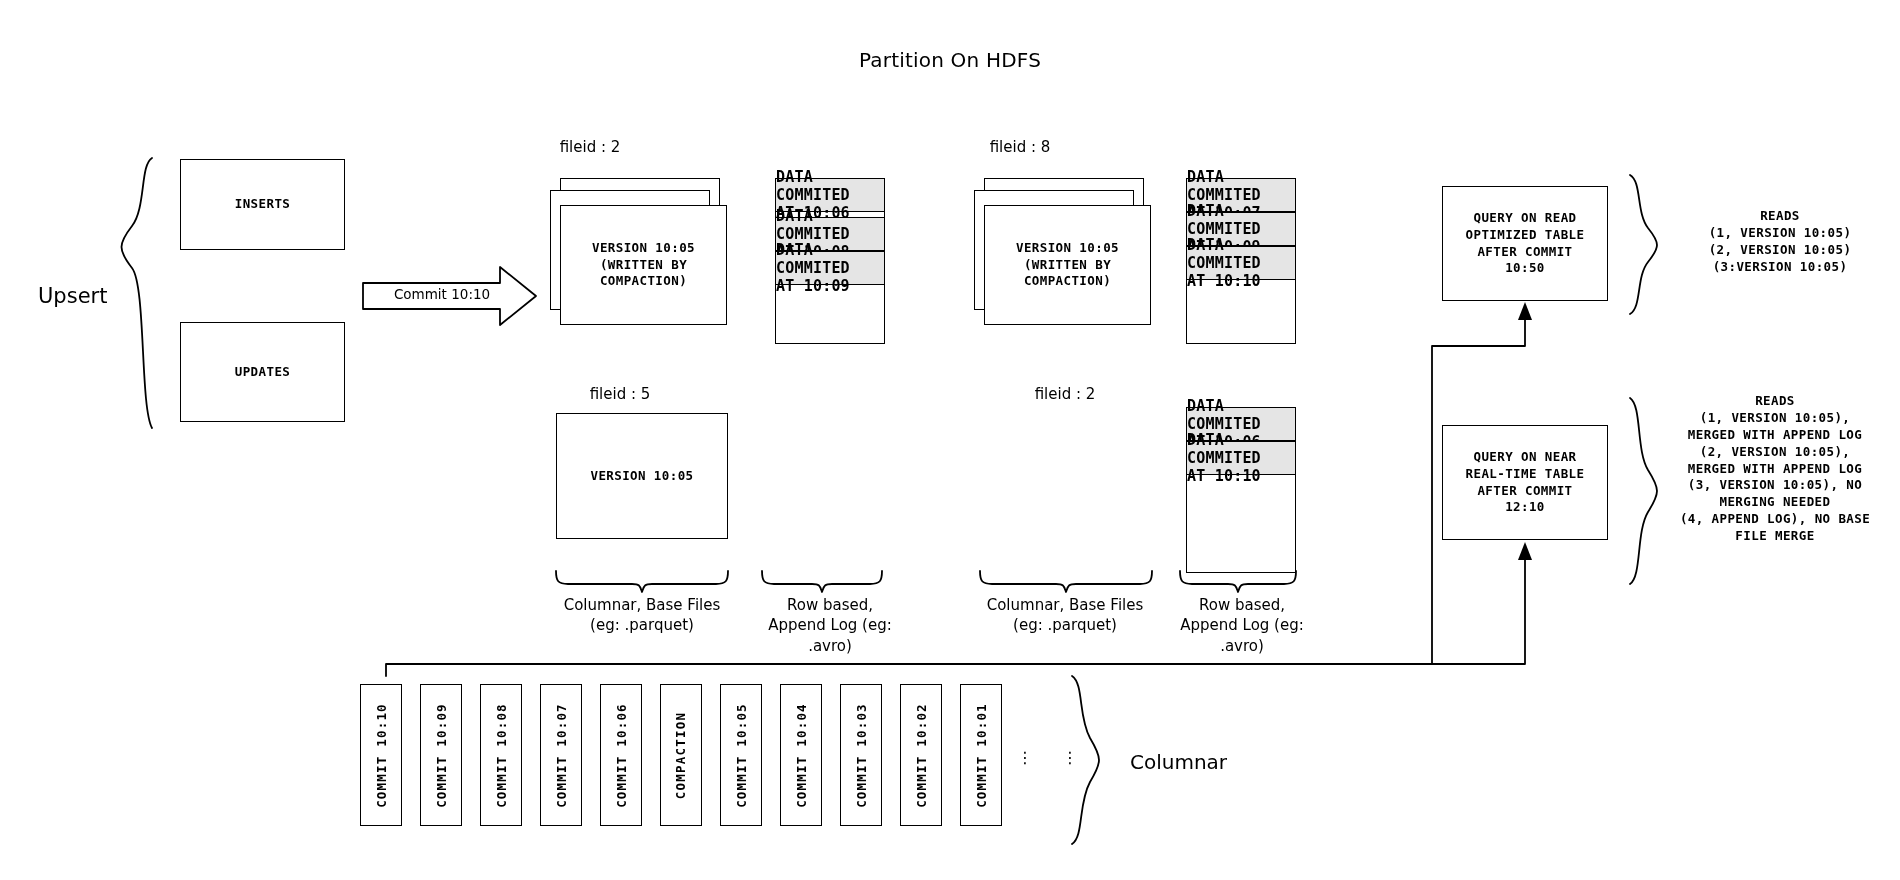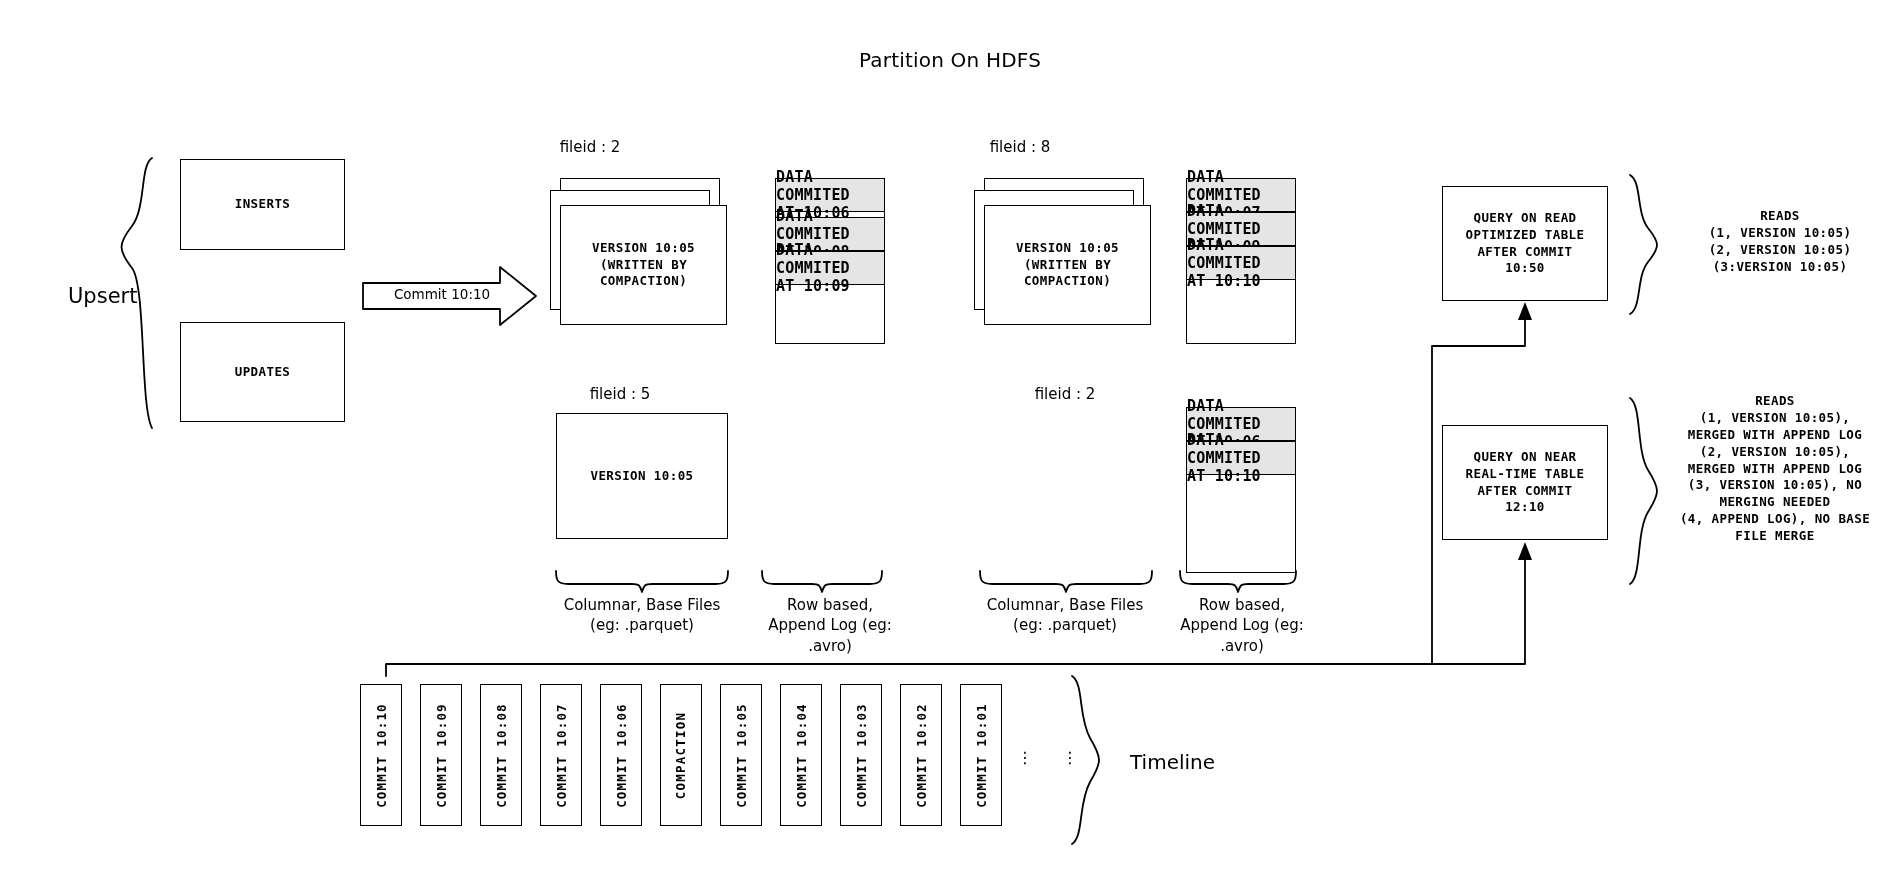--- a/index.html
+++ b/index.html
@@ -55,21 +55,20 @@
     box-sizing: border-box;
     display: flex;
     align-items: center;
     justify-content: center;
   }
 
   .upsert-text {
     position: absolute;
     font-family: "DejaVu Sans", sans-serif;
     font-size: 21px;
-    margin-left: 30px;
   }
 
   .fileid {
     position: absolute;
     font-family: "DejaVu Sans", sans-serif;
     font-size: 15px;
     text-align: center;
     width: 200px;
   }
 
@@ -280,21 +279,21 @@
   <div class="commitbox" style="left:900px; top:684px; width:42px; height:142px;">
     <span>COMMIT  10:02</span>
   </div>
   <div class="commitbox" style="left:960px; top:684px; width:42px; height:142px;">
     <span>COMMIT  10:01</span>
   </div>
 
   <div class="dots" style="left:1017px; top:748px;">⋮</div>
   <div class="dots" style="left:1062px; top:748px;">⋮</div>
 
-  <div class="timeline-label" style="left:1130px; top:750px;">Timeline</div>
+  <div class="timeline-label" style="left:1130px; top:750px;">Columnar</div>
 
   <svg class="overlay" viewBox="0 0 1900 880">
     <g fill="none" stroke="#000" stroke-width="1.8" stroke-linecap="round" stroke-linejoin="round">
 
       <path d="M152,158 C140,165 146,208 132,226 C118,244 118,250 132,268 C146,286 140,406 152,428"></path>
 
       <path d="M363,285 L363,309 L500,309 L500,325 L536,296 L500,267 L500,283 L363,283 Z" fill="#ffffff" stroke="#000" stroke-width="1.8"></path>
 
       <path d="M556,571 C556,581 558,584 568,584 L632,584 C640,584 640,586 642,592 C644,586 644,584 652,584 L716,584 C726,584 728,581 728,571"></path>
 

